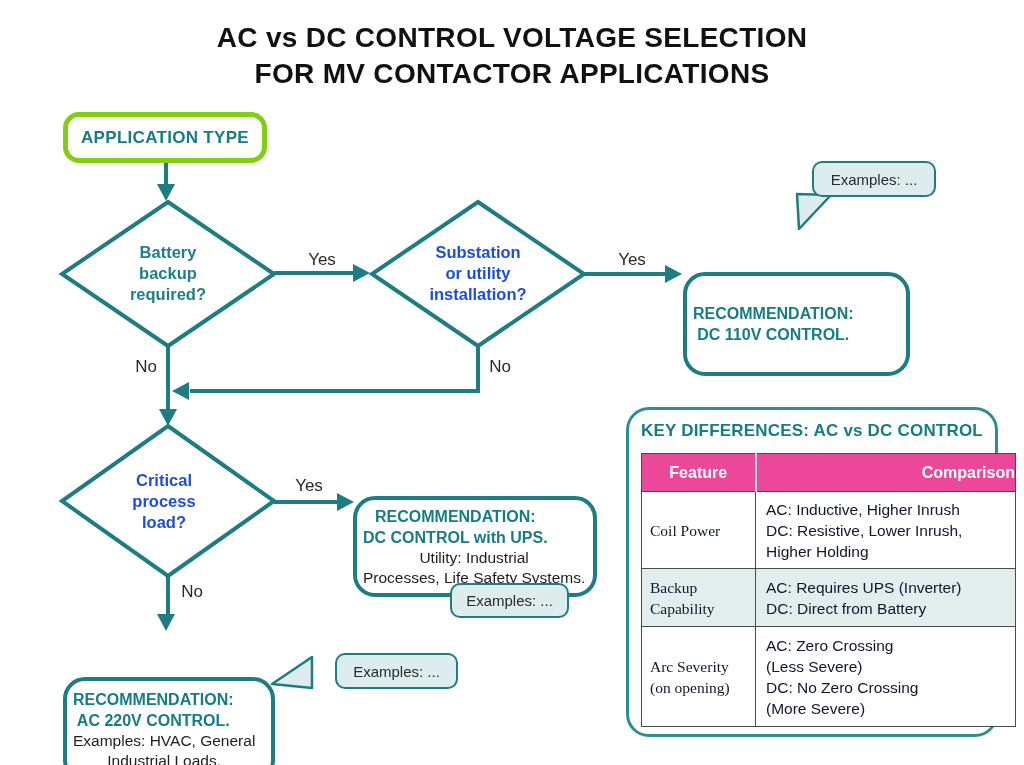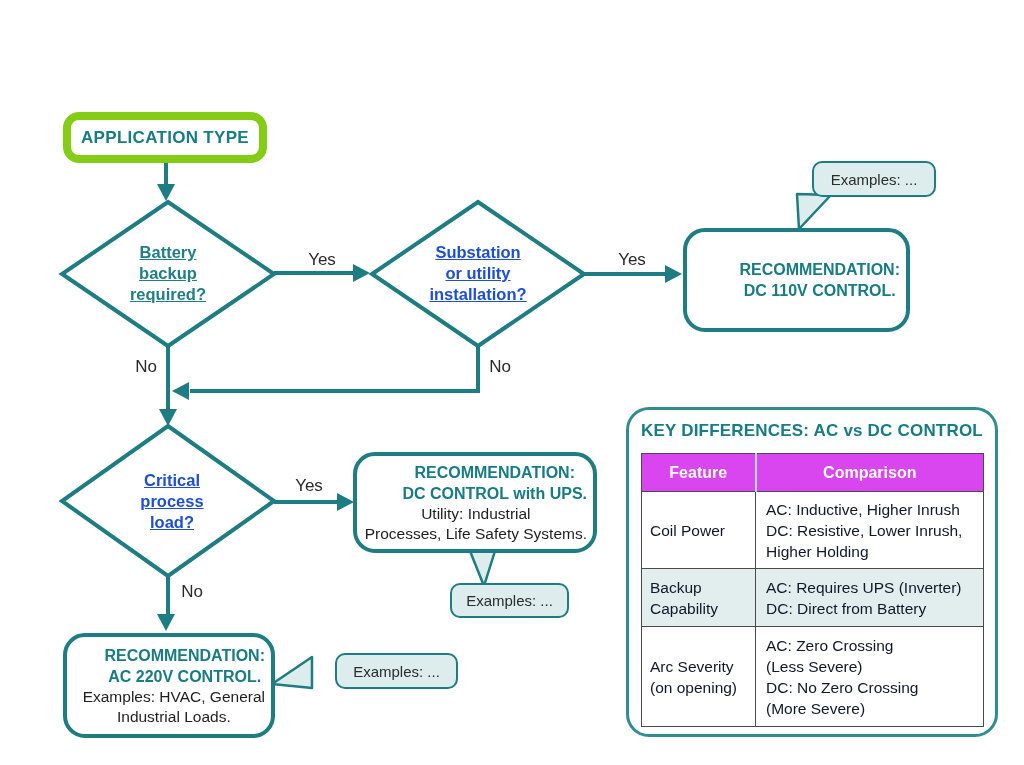--- a/index.html
+++ b/index.html
@@ -7,77 +7,79 @@
               font-family:"Liberation Sans", sans-serif; }
   .canvas { position:absolute; left:0; top:0; width:1024px; height:765px; background:#ffffff; }
   [data-bind] { white-space:pre-line; }
 
   .title { position:absolute; left:0; top:20px; width:1024px; text-align:center;
            font-size:28px; line-height:36px; font-weight:bold; color:#111111; letter-spacing:0.3px; }
 
   svg.layer { position:absolute; left:0; top:0; }
 
   .startbox { position:absolute; left:63px; top:112px; width:204px; height:51px;
-              border:8px solid #84cc16; border-radius:16px; background:#ffffff;
+              border:5px solid #84cc16; border-radius:16px; background:#ffffff;
               display:flex; align-items:center; justify-content:center; }
   .startbox span { color:#177c84; font-weight:bold; font-size:17px; letter-spacing:0.3px; }
 
   .dlabel { position:absolute; width:140px; text-align:center; font-weight:bold;
-            font-size:16.5px; line-height:21px;text-decoration:underline; }
+            font-size:16.5px; line-height:21px; }
   .dlabel.teal { color:#1f7f86; }
   .dlabel.dark { color:#1d4ed8; }
   .d1 { left:98px; top:242px; }
   .d2 { left:408px; top:242px; }
-  .d3 { left:102px; top:470px; }
+  .d3 { left:94px; top:470px; }
 
   .edge { position:absolute; width:50px; text-align:center; font-size:17px; color:#2a2a2a; }
   .yes1 { left:297px; top:250px; }  .yes2 { left:607px; top:250px; }  .yes3 { left:284px; top:476px; }
   .no1  { left:121px; top:357px; }  .no2  { left:475px; top:357px; }  .no3  { left:167px; top:582px; }
 
   .rec { position:absolute; border:4px solid #1e7c83; border-radius:22px; background:#ffffff;
-         display:flex; flex-direction:column; align-items:flex-end; justify-content:center;
-         text-align:center; padding:22px 6px; }
+         display:flex; flex-direction:column; align-items:flex-start; justify-content:center;
+         text-align:center; padding:22px 6px;margin-top:44px; }
   .rec-title { color:#177c84; font-weight:bold; font-size:16px; line-height:21px; }
   .rec-body  { color:#1e1e1e; font-size:15.5px; line-height:20px; }
   .rec-dc110 { left:683px; top:228px; width:227px; height:104px; }
   .rec-ups   { left:353px; top:452px; width:244px; height:101px; }
   .rec-ac220 { left:63px;  top:633px; width:212px; height:105px; }
 
   .bubble { position:absolute; background:#ddeded; border:2.5px solid #1e7c83; border-radius:10px;
             display:flex; align-items:center; justify-content:center;
             font-size:15px; color:#2b2b2b;margin-left:26px; }
   .bub1 { left:786px; top:161px; width:124px; height:36px; }
   .bub2 { left:424px; top:583px; width:119px; height:35px; }
   .bub3 { left:309px; top:653px; width:123px; height:36px; }
 
   .panel { position:absolute; left:626px; top:407px; width:372px; height:330px;
            border:3px solid #2f8d92; border-radius:23px; background:#fdfefe; }
   .panel-title { position:absolute; left:0; top:11px; width:100%; text-align:center;
                  color:#177c84; font-weight:bold; font-size:17px; letter-spacing:0.2px; }
   table.kd { position:absolute; left:12px; top:43px; width:342px; border-collapse:collapse;
              table-layout:fixed; }
   table.kd th, table.kd td { border:1.5px solid #4a4a4a; }
-  table.kd th { background:#d946ef; color:#ffffff; font-weight:bold; font-size:16px;
+  table.kd th { background:#ec4899; color:#ffffff; font-weight:bold; font-size:16px;
                 height:38px; text-align:center; }
   table.kd th.c1 { width:114px; border-right:2.5px solid #a9dcdc; }
-  table.kd th.c2 { width:228px; }
+  table.kd th.c2 { width:260px;text-align:right; }
   table.kd td { font-size:15.5px; line-height:21px; color:#0f172a; vertical-align:middle;
                 background:#ffffff; }
-  table.kd td.feat { padding-left:8px; }
+  table.kd td.feat { padding-left:8px;font-family:Liberation Serif, serif; }
   table.kd td.comp { padding-left:10px; }
   table.kd tr.alt td { background:#e2eeee; }
   table.kd tr.r1 td { height:77px; }
   table.kd tr.r2 td { height:58px; }
   table.kd tr.r3 td { height:100px; }
 </style>
 </head>
 <body>
 
 <div class="canvas">
 
+  <div class="title" data-bind="title">AC vs DC CONTROL VOLTAGE SELECTION
+FOR MV CONTACTOR APPLICATIONS</div>
 
   <svg class="layer" width="1024" height="765" viewBox="0 0 1024 765">
 
     <g stroke="#1e7c83" stroke-width="4" fill="none">
       <path d="M166 163 V186"></path>
       <path d="M274 273 H356"></path>
       <path d="M584 274 H668"></path>
       <path d="M168 345 V413"></path>
       <path d="M478 346 V391 H190"></path>
       <path d="M274 502 H340"></path>

